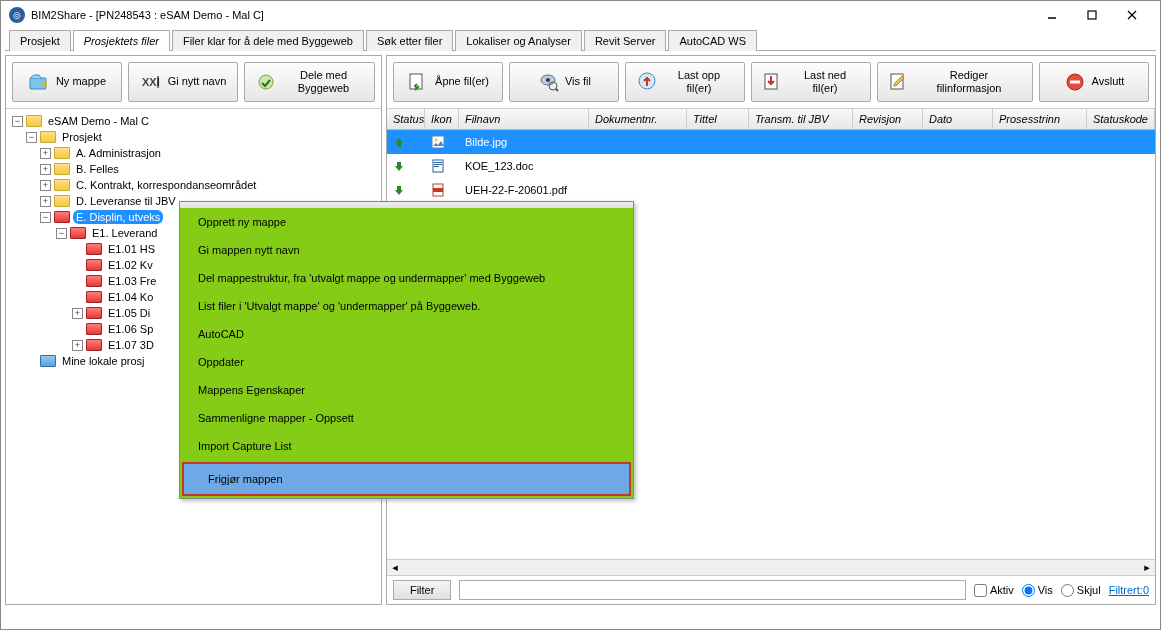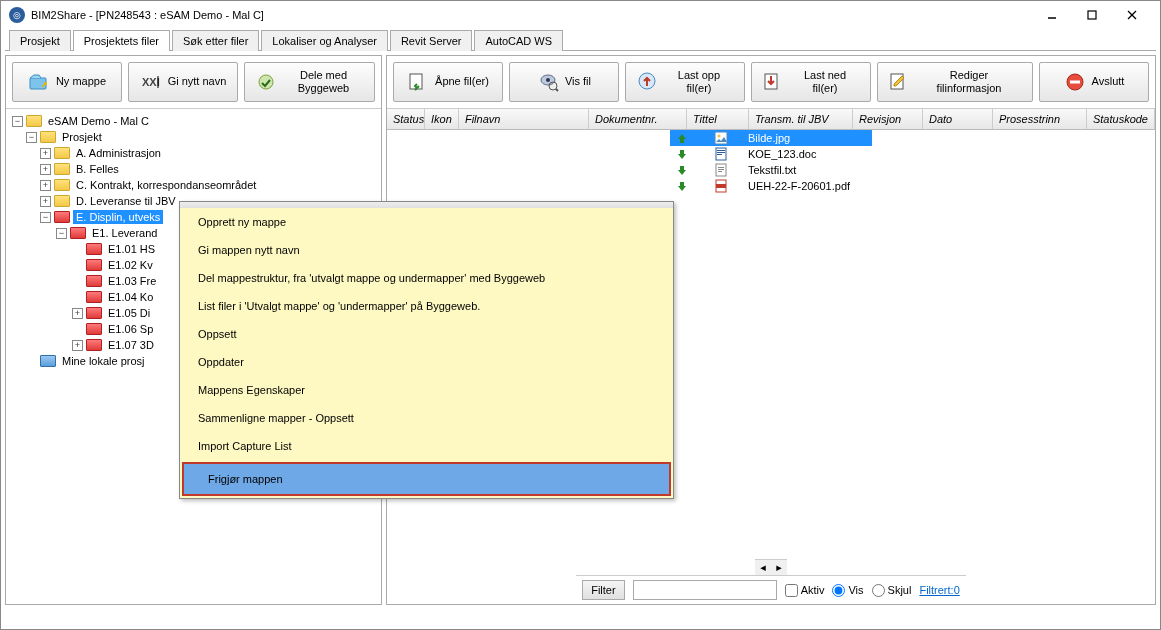--- a/index.html
+++ b/index.html
@@ -4,54 +4,54 @@
 <style>
 * { box-sizing: border-box; margin: 0; padding: 0; font-family: Tahoma, Arial, sans-serif; font-size: 11px; }
 body { background: #fff; width: 1161px; height: 630px; position: relative; border: 1px solid #888; }
 .titlebar { height: 28px; display: flex; align-items: center; padding: 0 8px; background: #fff; }
 .titlebar .app-icon { width: 16px; height: 16px; background: #2b5c9b; border-radius: 50%; margin-right: 6px; display:flex; align-items:center; justify-content:center; color:#fff; font-size:9px; }
 .titlebar .title { flex: 1; color: #000; }
 .titlebar .win-controls { display: flex; }
 .titlebar .win-btn { width: 40px; height: 22px; display: flex; align-items: center; justify-content: center; }
 .tabs { display: flex; border-bottom: 1px solid #aaa; padding-left: 4px; margin: 0 4px; }
 .tab { padding: 4px 10px; border: 1px solid #aaa; border-bottom: none; margin-right: 2px; background: #f0f0f0; position: relative; top: 1px; }
-.tab.active { background: #fff; }
+.tab.active { background: #fff; font-style: italic; }
 .main { display: flex; padding: 4px; gap: 4px; height: calc(100% - 70px); }
 .left-panel { width: 380px; border: 1px solid #aaa; display: flex; flex-direction: column; }
-.right-panel { flex: 1; border: 1px solid #aaa; display: flex; flex-direction: column; align-items: center; }
+.right-panel { flex: 1; border: 1px solid #aaa; display: flex; flex-direction: column; }
 .toolbar { display: flex; gap: 6px; padding: 6px; border-bottom: 1px solid #ccc; }
 .tb-btn { height: 40px; background: linear-gradient(#fdfdfd,#e6e6e6); border: 1px solid #aaa; border-radius: 2px; display: flex; align-items: center; justify-content: center; gap: 6px; padding: 0 10px; min-width: 110px; cursor: pointer; }
 .tb-btn .ico { width: 22px; height: 22px; display:flex; align-items:center; justify-content:center; }
 .tb-btn .lbl { line-height: 1.2; text-align: center; }
 .tree { flex: 1; overflow: auto; padding: 4px 2px; }
 .tree-node { white-space: nowrap; padding: 1px 0 1px 0; display: flex; align-items: center; height: 16px; }
 .tree-node .exp { width: 11px; height: 11px; border: 1px solid #888; display: inline-flex; align-items: center; justify-content: center; font-size: 9px; line-height: 1; margin-right: 3px; color:#444; cursor:pointer; }
 .tree-node .exp.none { border: none; }
 .tree-node .folder-ico { width: 16px; height: 12px; margin-right: 3px; display:inline-block; }
 .folder-yellow { background: linear-gradient(#ffe27a,#f3c94a); border: 1px solid #cca82f; border-radius: 1px; }
 .folder-red { background: linear-gradient(#ff7a7a,#e03b3b); border: 1px solid #b02020; border-radius: 1px; }
 .folder-blue { background: linear-gradient(#9cc8f0,#5a9edb); border: 1px solid #2f6fab; border-radius: 1px; }
 .tree-node .lbl { padding: 1px 3px; }
-.tree-node.selected .lbl { background: #1e90ff; color: #fff; }
+.tree-node.selected .lbl { background: #1e90ff; color: #fff; border-radius: 6px; }
 .pad-0{padding-left:4px}.pad-1{padding-left:18px}.pad-2{padding-left:32px}.pad-3{padding-left:48px}.pad-4{padding-left:64px}
 .grid-head { display: flex; background: linear-gradient(#f9f9f9,#e7e7e7); border-bottom: 1px solid #bbb; font-style: italic; }
 .grid-head .col { padding: 4px 6px; border-right: 1px solid #ccc; }
 .grid-body { overflow: auto; }
-.grid-row { display: flex; align-items: center; padding: 2px 0; height: 16px; }
+.grid-row { display: flex; align-items: center; padding: 2px 0; height: 24px; }
 .grid-row.sel { background: #1e90ff; color: #fff; }
 .grid-row .col { padding: 0 6px; }
 .c-status{width:38px;text-align:center}.c-icon{width:34px;text-align:center}.c-file{width:130px}.c-dok{width:98px}.c-tit{width:62px}.c-trans{width:104px}.c-rev{width:70px}.c-dato{width:70px}.c-pros{width:94px}.c-stat{flex:1}
 .hscroll { height:16px; background:#f0f0f0; border-top:1px solid #ccc; display:flex; align-items:center; }
 .hscroll .arrow { width:16px; height:14px; display:flex;align-items:center;justify-content:center; }
 .filterbar { display:flex; align-items:center; padding:4px 6px; border-top:1px solid #ccc; gap:8px; }
-.filterbar .f-lbl { background: linear-gradient(#f5f5f5,#e0e0e0); border:1px solid #aaa; padding:3px 8px; }
+.filterbar .f-lbl { background: linear-gradient(#f5f5f5,#e0e0e0); border:1px solid #aaa; padding:3px 16px; }
 .filterbar .f-input { flex:1; height:20px; border:1px solid #aaa; }
 .filterbar label { display:flex; align-items:center; gap:3px; }
 .filterbar .count { color:#0066cc;text-decoration:underline; }
-.context-menu { position:absolute; left:178px; top:200px; width:495px; background:#fef9c3; border:1px solid #888; box-shadow:2px 2px 4px rgba(0,0,0,0.25); }
+.context-menu { position:absolute; left:178px; top:200px; width:455px; background:#84cc16; border:1px solid #888; box-shadow:2px 2px 4px rgba(0,0,0,0.25); }
 .context-menu .hdr { height:6px; background:linear-gradient(#eee,#e0e0e0); }
 .context-menu .mi { padding:8px 18px; cursor:pointer; }
 .context-menu .mi.highlighted { background:#6fa8e6; color:#000; border:2px solid #c0392b; margin:2px; padding:9px 24px; }
 .spacer { flex:1; }
 svg { display:block; }
 </style>
 </head>
 <body>
 
 <div class="titlebar">
@@ -73,20 +73,21 @@
           <line x1="1" y1="1" x2="9" y2="9" stroke="#000" stroke-width="1.3"></line>
           <line x1="9" y1="1" x2="1" y2="9" stroke="#000" stroke-width="1.3"></line>
         </svg>
       </div>
   </div>
 </div>
 
 <div class="tabs">
   <div class="tab">Prosjekt</div>
   <div class="tab active">Prosjektets filer</div>
+  <div class="tab">Filer klar for å dele med Byggeweb</div>
   <div class="tab">Søk etter filer</div>
   <div class="tab">Lokaliser og Analyser</div>
   <div class="tab">Revit Server</div>
   <div class="tab">AutoCAD WS</div>
 </div>
 
 <div class="main">
 
   <div class="left-panel">
     <div class="toolbar">
@@ -300,36 +301,20 @@
           </div>
         <div class="col c-icon">
             <svg width="14" height="14">
               <rect x="2" y="1" width="10" height="12" fill="#fff" stroke="#2b5c9b"></rect>
               <rect x="3" y="3" width="8" height="1" fill="#2b5c9b"></rect>
               <rect x="3" y="5" width="8" height="1" fill="#2b5c9b"></rect>
               <rect x="3" y="7" width="5" height="1" fill="#2b5c9b"></rect>
             </svg>
           </div>
         <div class="col c-file">KOE_123.doc</div>
-      </div>
-      <div class="grid-row">
-        <div class="col c-status">
-            <svg width="12" height="12">
-              <path d="M6 11 l4-5 h-2 v-4 h-4 v4 h-2 z" fill="#2a8a2a"></path>
-            </svg>
-          </div>
-        <div class="col c-icon">
-            <svg width="14" height="14">
-              <rect x="2" y="1" width="10" height="12" fill="#fff" stroke="#888"></rect>
-              <rect x="4" y="4" width="6" height="1" fill="#888"></rect>
-              <rect x="4" y="6" width="6" height="1" fill="#888"></rect>
-              <rect x="4" y="8" width="4" height="1" fill="#888"></rect>
-            </svg>
-          </div>
-        <div class="col c-file">Tekstfil.txt</div>
       </div>
       <div class="grid-row">
         <div class="col c-status">
             <svg width="12" height="12">
               <path d="M6 11 l4-5 h-2 v-4 h-4 v4 h-2 z" fill="#2a8a2a"></path>
             </svg>
           </div>
         <div class="col c-icon">
             <svg width="14" height="14">
               <rect x="2" y="1" width="10" height="12" fill="#fff" stroke="#c0392b"></rect>
@@ -365,19 +350,19 @@
     </div>
   </div>
 </div>
 
 <div class="context-menu">
   <div class="hdr"></div>
   <div class="mi">Opprett ny mappe</div>
   <div class="mi">Gi mappen nytt navn</div>
   <div class="mi">Del mappestruktur, fra 'utvalgt mappe og undermapper' med Byggeweb</div>
   <div class="mi">List filer i 'Utvalgt mappe' og 'undermapper' på Byggeweb.</div>
-  <div class="mi">Oppsett</div>
+  <div class="mi">AutoCAD</div>
   <div class="mi">Oppdater</div>
   <div class="mi">Mappens Egenskaper</div>
   <div class="mi">Sammenligne mapper - Oppsett</div>
   <div class="mi">Import Capture List</div>
   <div class="mi highlighted">Frigjør mappen</div>
 </div>
 
 </body></html>

